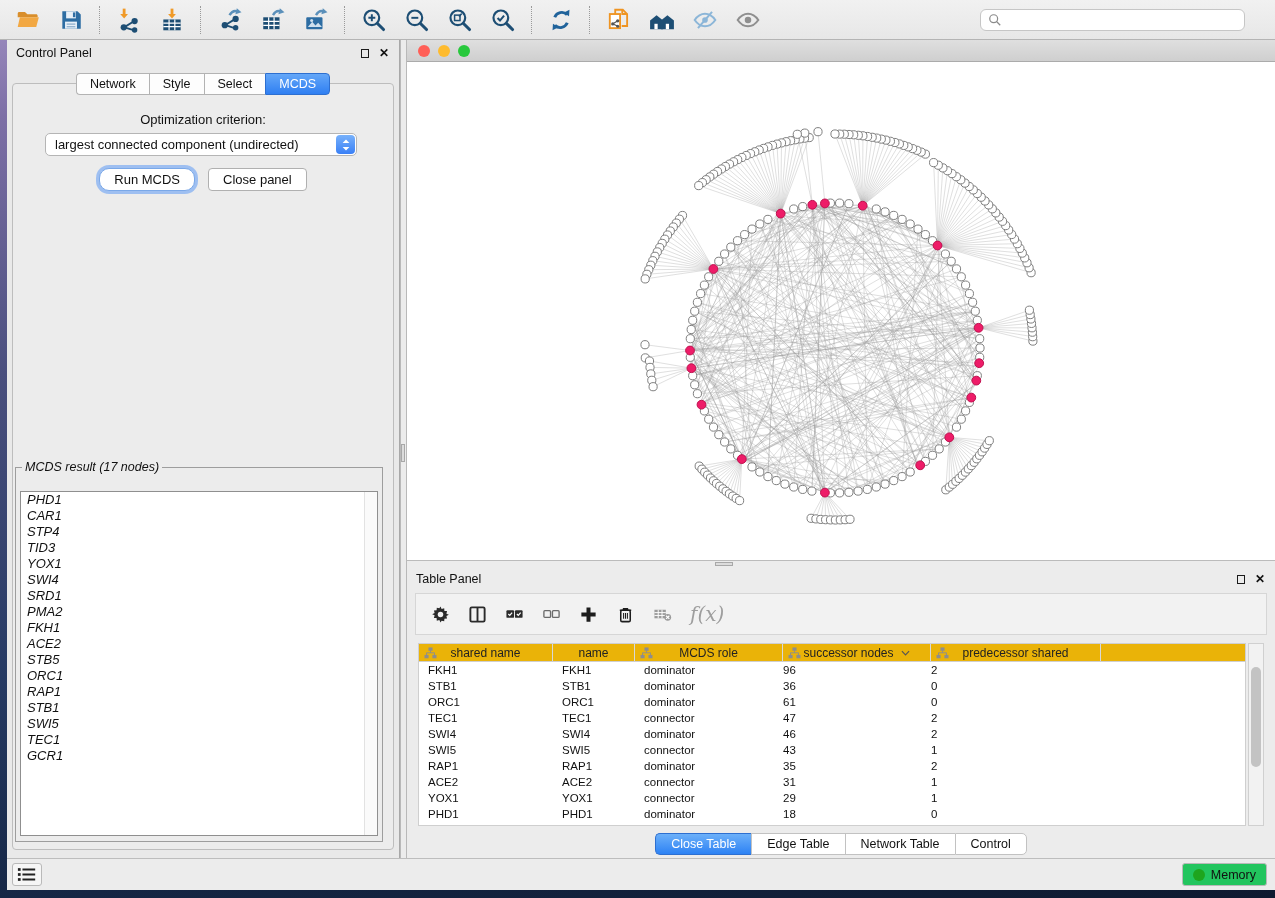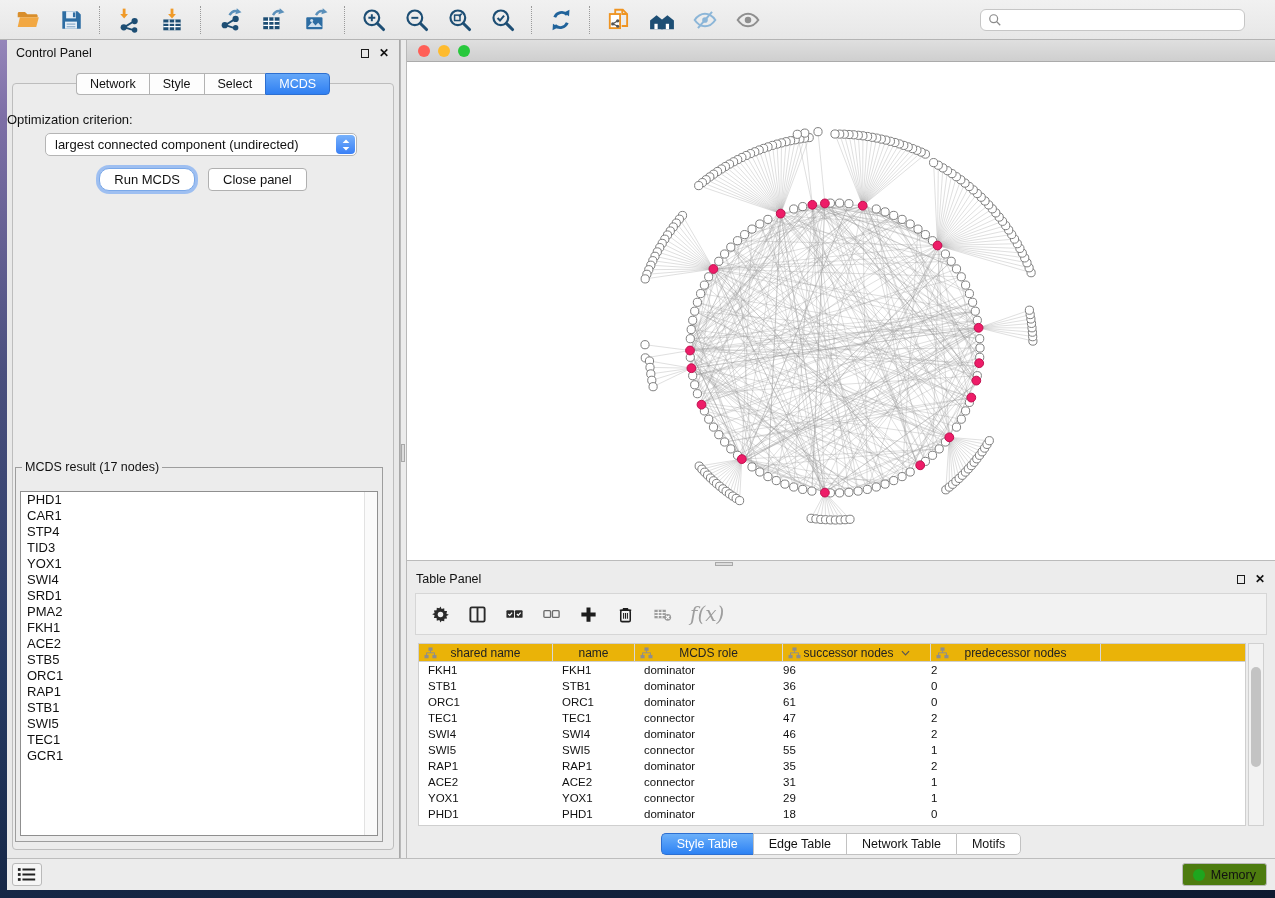--- a/index.html
+++ b/index.html
@@ -30,32 +30,32 @@
   .wclose { font-size:12px; font-weight:bold; color:#111; line-height:1; }
 
   .ctabs { position:absolute; left:0; top:33px; width:100%; display:flex; justify-content:center; z-index:2; }
   .ctab { background:#fdfdfd; border:1px solid #b3b3b3; border-right:none; padding:3px 13px; font-size:12.5px; color:#111; }
   .ctab:first-child { border-radius:4px 0 0 4px; }
   .ctab:last-child { border-right:1px solid #b3b3b3; border-radius:0 4px 4px 0; }
   .ctab.active { background:linear-gradient(#64a7f8,#2f7ff2); color:#fff; border-color:#2d6fd0; }
 
   .cp-box { position:absolute; left:5px; right:5px; top:43px; bottom:8px;
     background:#ececec; border:1px solid #bdbdbd; border-radius:4px; }
-  .crit-label { position:absolute; top:72px; width:100%; text-align:left; font-size:13px; color:#111; }
+  .crit-label { position:absolute; top:72px; width:100%; text-align:center; font-size:13px; color:#111; }
   .selectbox { position:absolute; left:38px; top:93px; width:312px; height:23px; background:#fff;
     border:1px solid #b5b5b5; border-radius:5px; display:flex; align-items:center; }
   .select-val { flex:1; padding-left:9px; font-size:13px; color:#111; white-space:nowrap; overflow:hidden; }
   .select-step { width:19px; height:19px; margin-right:1px; border-radius:4px;
     background:linear-gradient(#77b1fb,#3a80f6); display:flex; align-items:center; justify-content:center; }
   .btnrow { position:absolute; top:128px; width:100%; display:flex; justify-content:center; gap:13px; }
   .pbtn { background:#fff; border:1px solid #b0b0b0; border-radius:4px; font-size:13px; padding:3px 14px; color:#111; }
   .pbtn.focused { box-shadow:0 0 0 3px rgba(106,162,245,.6); border-color:#7aa8e8;border-radius:10px; }
 
   .mcds-fieldset { position:absolute; left:8px; right:16px; top:420px; bottom:16px;
-    border:1px solid #9d9d9d; padding:2px; background:#ececec; }
+    border:1px solid #9d9d9d; padding:2px; background:#ececec;font-style:italic; }
   .mcds-fieldset legend { font-size:12.5px; padding:0 3px; margin-left:4px; color:#111; }
   .mlist { position:absolute; left:4px; right:4px; top:17px; bottom:5px;
     background:#fff; border:1px solid #8f8f8f; overflow:hidden; }
   .mli { font-size:13px; line-height:16px; padding-left:6px; color:#111; }
   .mscroll { position:absolute; top:1px; bottom:1px; right:1px; width:13px;
     background:#fafafa; border-left:1px solid #e2e2e2; }
 
   
   .vsplit { position:absolute; left:400px; top:40px; width:7px; height:818px;
     background:#ececec; border-left:1px solid #b9b9b9; border-right:1px solid #b9b9b9; z-index:4; }
@@ -101,21 +101,21 @@
   .btab:first-child { border-radius:5px 0 0 5px; }
   .btab:last-child { border-right:1px solid #c2c2c2; border-radius:0 5px 5px 0; }
   .btab.active { background:linear-gradient(#6cb0f9,#2d82f4); color:#fff; border-color:#2d6fd0; }
 
   
   .statusbar { position:absolute; left:7px; top:858px; width:1268px; height:32px;
     background:#ececec; border-top:1px solid #bdbdbd; z-index:3; }
   .sb-left { position:absolute; left:5px; top:4px; width:30px; height:23px;
     background:#f6f6f6; border:1px solid #b9b9b9; border-radius:3px;
     display:flex; align-items:center; justify-content:center; }
-  .memory { position:absolute; right:8px; top:4px; height:23px; background:#4d7c0f;
+  .memory { position:absolute; right:8px; top:4px; height:23px; background:#22c55e;
     border:1px solid #b9b9b9; border-radius:3px; display:flex; align-items:center;
     gap:6px; padding:0 10px; font-size:12.5px; color:#111; }
   .memdot { width:12px; height:12px; border-radius:50%; }
 </style>
 </head>
 <body>
 
 <div class="toolbar">
   <div class="tb-groups">
       <div class="tbtn">
@@ -1189,21 +1189,21 @@
             </svg>
           </span>
         </div>
         <div class="th c4">
           <span class="shicon"><svg viewBox="0 0 14 13" width="13" height="12">
               <rect x="4.8" y="0.5" width="4.4" height="3.6" fill="#8d8d8d"></rect>
               <rect x="0.5" y="8.6" width="4.4" height="3.6" fill="#8d8d8d"></rect>
               <rect x="9.1" y="8.6" width="4.4" height="3.6" fill="#8d8d8d"></rect>
               <path d="M7 4.1v2.2M2.7 8.7V6.3h8.6v2.4" fill="none" stroke="#8d8d8d" stroke-width="1"></path>
             </svg></span>
-          <span class="thlabel">predecessor nodes</span>
+          <span class="thlabel">predecessor shared</span>
         </div>
         <div class="th thfill"></div>
       </div>
     <div>
         <div class="trow">
           <span class="td c0">FKH1</span>
           <span class="td c1">FKH1</span>
           <span class="td c2">dominator</span>
           <span class="td c3">96</span>
           <span class="td c4">2</span>
@@ -1233,21 +1233,21 @@
           <span class="td c0">SWI4</span>
           <span class="td c1">SWI4</span>
           <span class="td c2">dominator</span>
           <span class="td c3">46</span>
           <span class="td c4">2</span>
         </div>
         <div class="trow">
           <span class="td c0">SWI5</span>
           <span class="td c1">SWI5</span>
           <span class="td c2">connector</span>
-          <span class="td c3">55</span>
+          <span class="td c3">43</span>
           <span class="td c4">1</span>
         </div>
         <div class="trow">
           <span class="td c0">RAP1</span>
           <span class="td c1">RAP1</span>
           <span class="td c2">dominator</span>
           <span class="td c3">35</span>
           <span class="td c4">2</span>
         </div>
         <div class="trow">
@@ -1270,24 +1270,24 @@
           <span class="td c2">dominator</span>
           <span class="td c3">18</span>
           <span class="td c4">0</span>
         </div>
       </div>
   </div>
   <div class="tscroll">
     <div class="tthumb"></div>
   </div>
   <div class="btabs">
-      <div class="btab active">Style Table</div>
+      <div class="btab active">Close Table</div>
       <div class="btab">Edge Table</div>
       <div class="btab">Network Table</div>
-      <div class="btab">Motifs</div>
+      <div class="btab">Control</div>
     </div>
 </div>
 
 <div class="statusbar">
   <div class="sb-left">
     <span style="display:flex">
       <svg viewBox="0 0 22 16" width="20" height="15">
           <rect x="1" y="1" width="3" height="3" fill="#222"></rect>
           <rect x="1" y="6.5" width="3" height="3" fill="#222"></rect>
           <rect x="1" y="12" width="3" height="3" fill="#222"></rect>

